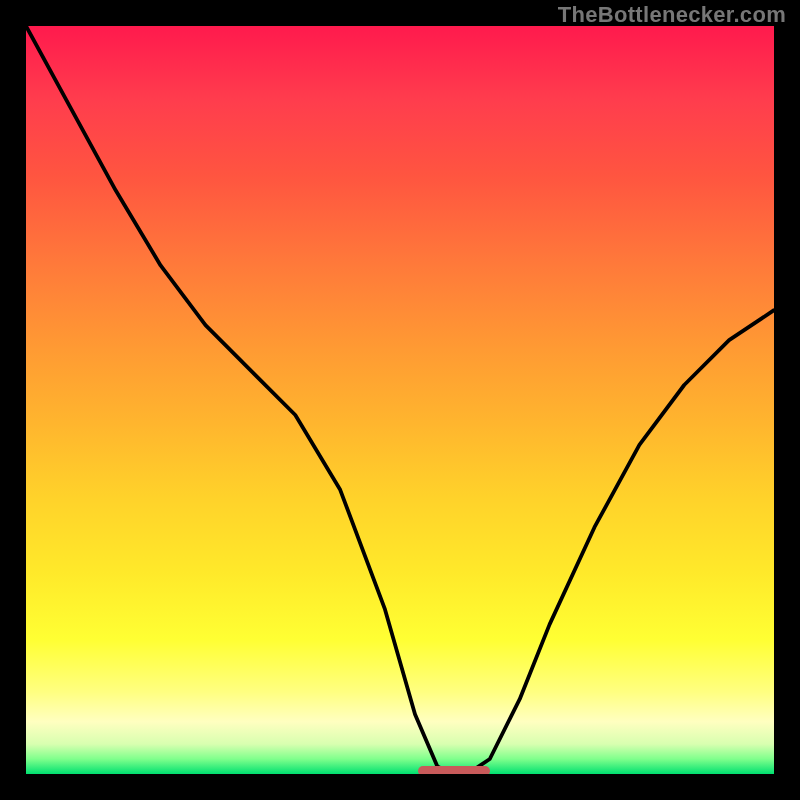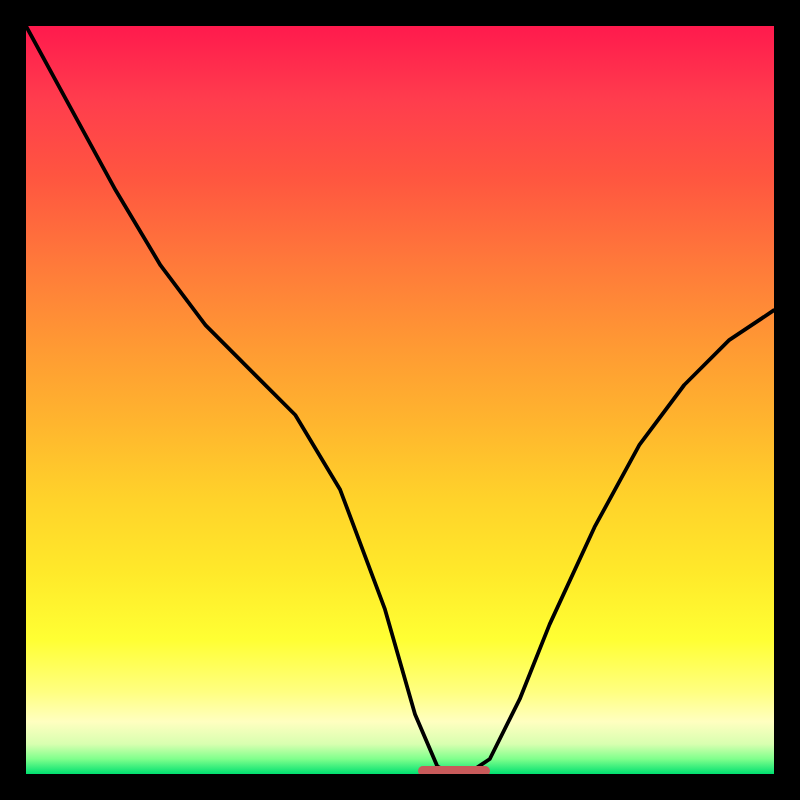--- a/index.html
+++ b/index.html
@@ -29,13 +29,14 @@
 <body>
 
 <div class="frame">
   <div class="plot">
     <div class="grad"></div>
     <svg class="curve" width="748" height="748" viewBox="0 0 748 748">
       <path id="curve-path" fill="none" stroke="#000" stroke-width="3.8" stroke-linecap="round" stroke-linejoin="round" d="M 0.0 0.0 L 44.9 82.3 L 89.8 164.6 L 134.6 239.4 L 179.5 299.2 L 224.4 344.1 L 269.3 389.0 L 314.2 463.8 L 359.0 583.4 L 389.0 688.2 L 411.4 740.5 L 426.4 748.0 L 441.3 748.0 L 463.8 733.0 L 493.7 673.2 L 523.6 598.4 L 568.5 501.2 L 613.4 418.9 L 658.2 359.0 L 703.1 314.2 L 748.0 284.2"></path>
     </svg>
     <div class="marker"></div>
   </div>
+  <div class="watermark">TheBottlenecker.com</div>
 </div>
 
 </body></html>

